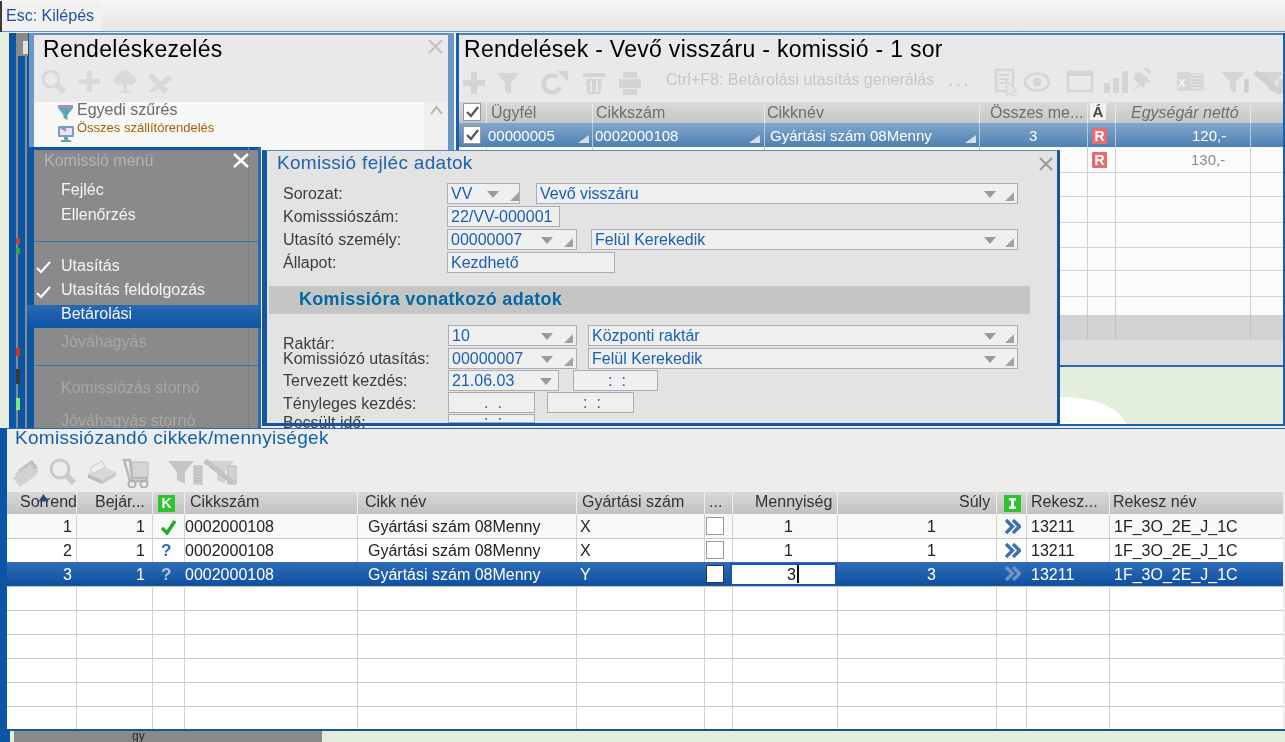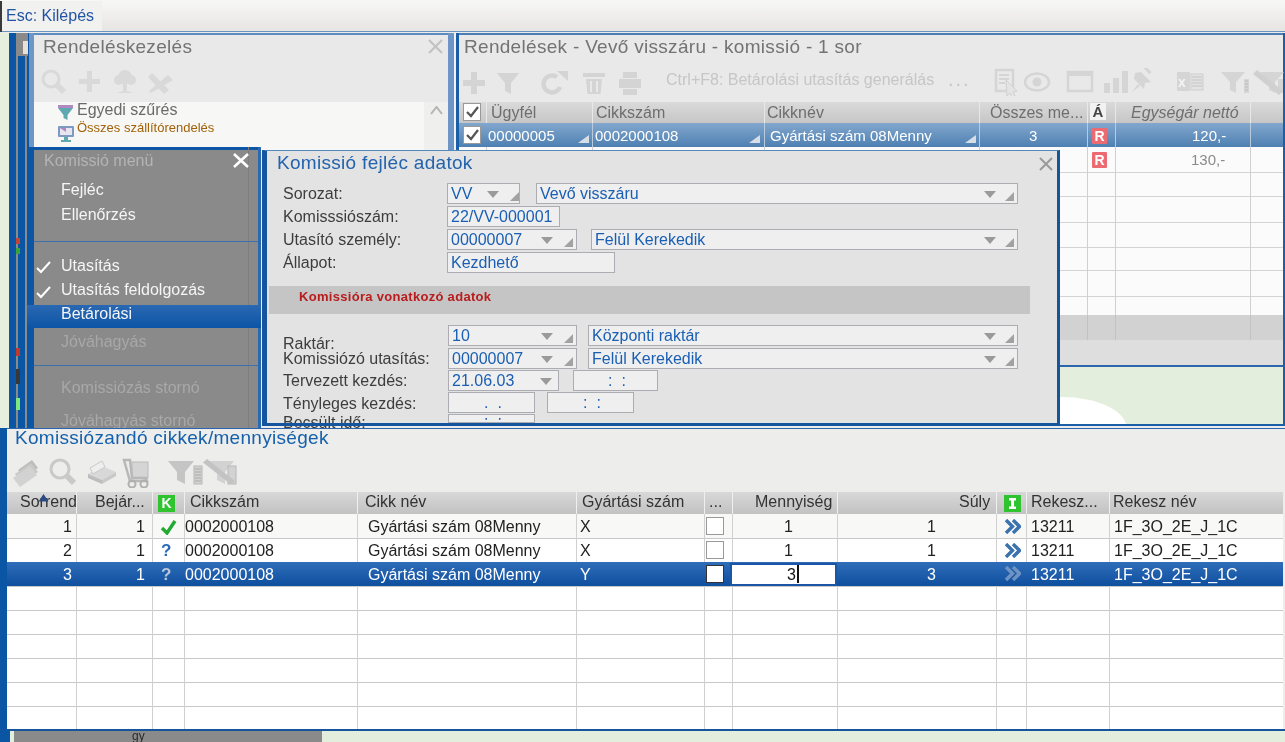--- a/index.html
+++ b/index.html
@@ -1,19 +1,19 @@
 <!DOCTYPE html>
 <html><head>
 <meta charset="utf-8">
 <style>
 * { margin:0; padding:0; box-sizing:border-box; }
 html,body { width:1285px; height:742px; overflow:hidden; }
 body { font-family:"Liberation Sans", sans-serif; background:#ececec; position:relative; }
 .abs { position:absolute; }
-.ttl { color:#737373; font-size:19px; letter-spacing:0.3px; }
+.ttl { color:#000000; font-size:23px; letter-spacing:0.3px; }
 .fld { background:#efefef; border:1px solid #abadb3; color:#1a5fb4; font-size:16px; line-height:20px; padding-left:3px; position:absolute; white-space:nowrap; overflow:hidden; }
 .lbl { position:absolute; color:#3d3d3d; font-size:16px; white-space:nowrap; }
 .darr { position:absolute; width:0; height:0; border-left:6px solid transparent; border-right:6px solid transparent; border-top:7px solid #9a9a9a; }
 .carr { position:absolute; width:0; height:0; border-left:9px solid transparent; border-bottom:9px solid #a2a2a2; }
 .hline { position:absolute; background:#d4d4d4; height:1px; }
 .vline { position:absolute; background:#d0d0d0; width:1px; }
 .chk { position:absolute; width:18px; height:18px; background:#fff; border:1px solid #999; }
 .mi { position:absolute; color:#f5f5f5; font-size:16px; white-space:nowrap; }
 </style>
 </head>
@@ -264,21 +264,21 @@
 <div class="darr" style="left:541px;top:237px;"></div>
 <div class="carr" style="left:564px;top:238px;"></div>
 <div class="fld" style="left:591px;top:229px;width:427px;height:21px;">Felül Kerekedik</div>
 <div class="darr" style="left:984px;top:237px;"></div>
 <div class="carr" style="left:1005px;top:238px;"></div>
 
 <div class="lbl" style="left:283px;top:254px;">Állapot:</div>
 <div class="fld" style="left:447px;top:252px;width:168px;height:21px;">Kezdhető</div>
 
 <div class="abs" style="left:269px;top:286px;width:761px;height:28px;background:#c5c5c5;"></div>
-<div class="abs" style="left:299px;top:289px;font-size:13px;font-weight:bold;color:#b91c1c;letter-spacing:0.3px;">Komissióra vonatkozó adatok</div>
+<div class="abs" style="left:299px;top:289px;font-size:18px;font-weight:bold;color:#0369a1;letter-spacing:0.3px;">Komissióra vonatkozó adatok</div>
 
 <div class="lbl" style="left:283px;top:327px;margin-top:8px;">Raktár:</div>
 <div class="fld" style="left:448px;top:325px;width:129px;height:21px;">10</div>
 <div class="darr" style="left:541px;top:333px;"></div>
 <div class="carr" style="left:564px;top:334px;"></div>
 <div class="fld" style="left:588px;top:325px;width:430px;height:21px;">Központi raktár</div>
 <div class="darr" style="left:984px;top:333px;"></div>
 <div class="carr" style="left:1005px;top:334px;"></div>
 
 <div class="lbl" style="left:283px;top:350px;">Komissiózó utasítás:</div>

